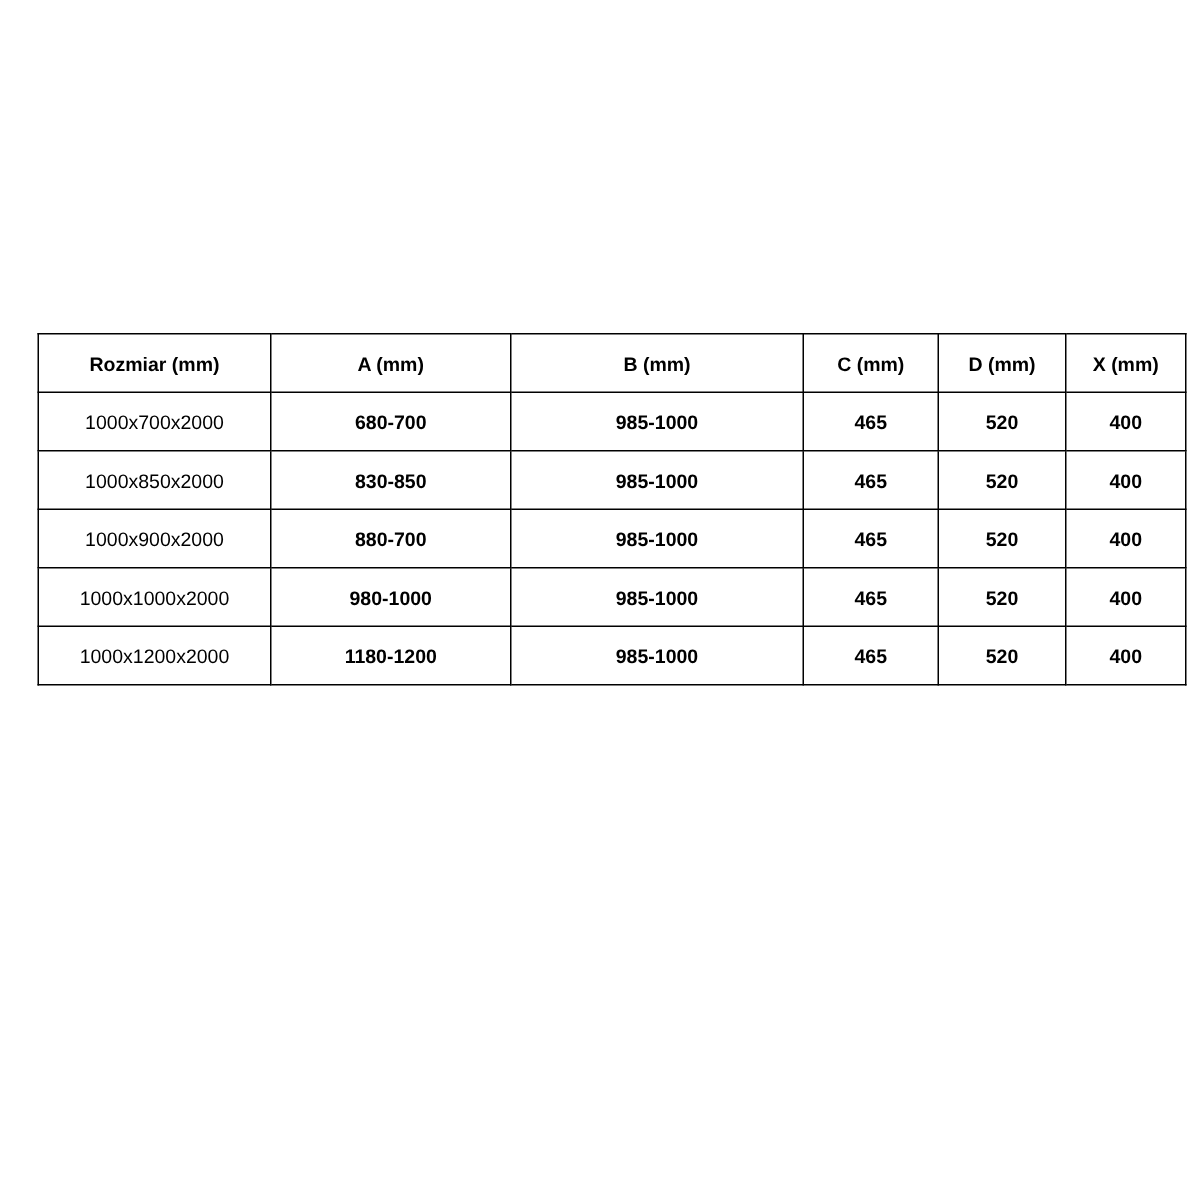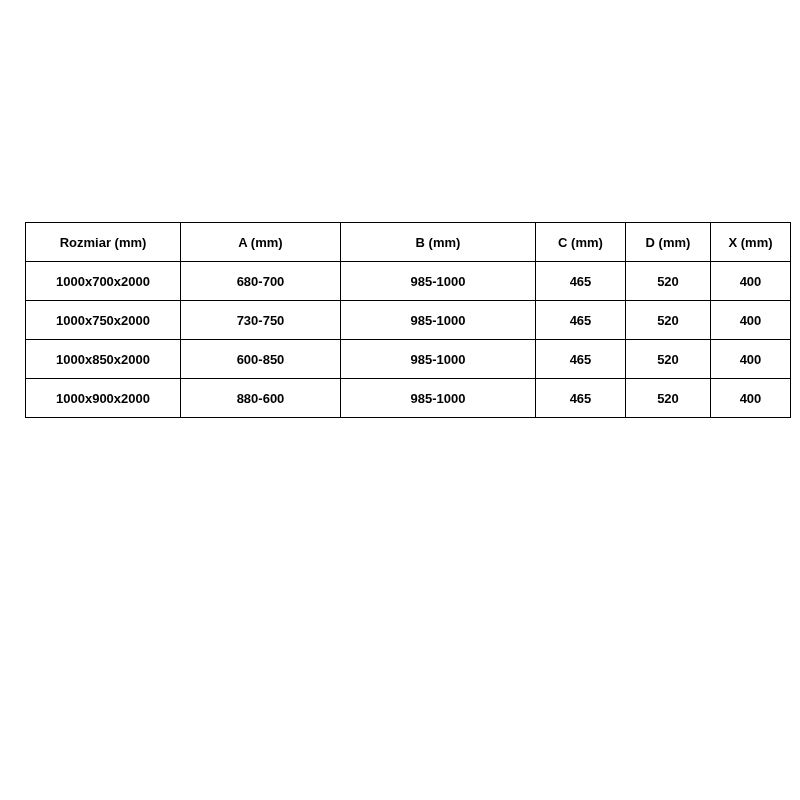--- a/index.html
+++ b/index.html
@@ -39,21 +39,21 @@
     font-size: 13px;
     height: 39px;
     padding: 0 4px;
     box-sizing: border-box;
   }
   table.spec-table th {
     font-weight: bold;
     font-size: 13px;
   }
   table.spec-table td.rowhead {
-    font-weight: bold;
+    font-weight: normal;
     font-size: 13px;
   }
   table.spec-table td.value {
     font-weight: bold;
     font-size: 13px;
     text-align: center;
   }
   
   col.c0 { width: 155px; }
   col.c1 { width: 160px; }
@@ -89,38 +89,46 @@
       <tbody>
         <tr>
           <td class="rowhead">1000x700x2000</td>
           <td class="value">680-700</td>
           <td class="value">985-1000</td>
           <td class="value">465</td>
           <td class="value">520</td>
           <td class="value">400</td>
         </tr>
         <tr>
-          <td class="rowhead">1000x750x2000</td>
-          <td class="value">730-750</td>
-          <td class="value">985-1000</td>
-          <td class="value">465</td>
-          <td class="value">520</td>
-          <td class="value">400</td>
-        </tr>
-        <tr>
           <td class="rowhead">1000x850x2000</td>
-          <td class="value">600-850</td>
+          <td class="value">830-850</td>
           <td class="value">985-1000</td>
           <td class="value">465</td>
           <td class="value">520</td>
           <td class="value">400</td>
         </tr>
         <tr>
           <td class="rowhead">1000x900x2000</td>
-          <td class="value">880-600</td>
+          <td class="value">880-700</td>
+          <td class="value">985-1000</td>
+          <td class="value">465</td>
+          <td class="value">520</td>
+          <td class="value">400</td>
+        </tr>
+        <tr>
+          <td class="rowhead">1000x1000x2000</td>
+          <td class="value">980-1000</td>
+          <td class="value">985-1000</td>
+          <td class="value">465</td>
+          <td class="value">520</td>
+          <td class="value">400</td>
+        </tr>
+        <tr>
+          <td class="rowhead">1000x1200x2000</td>
+          <td class="value">1180-1200</td>
           <td class="value">985-1000</td>
           <td class="value">465</td>
           <td class="value">520</td>
           <td class="value">400</td>
         </tr>
       </tbody>
     </table>
   </div>
 </div>
 

